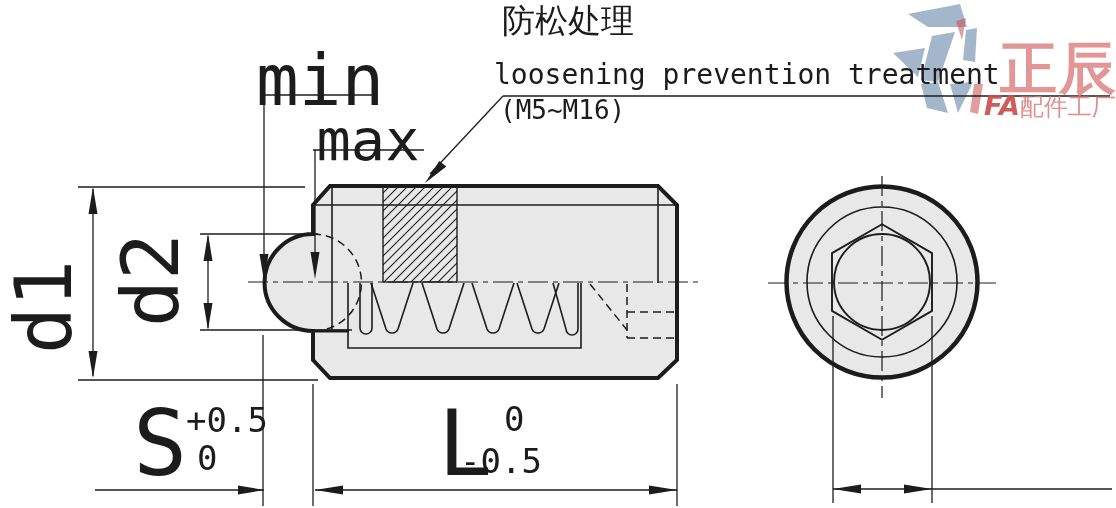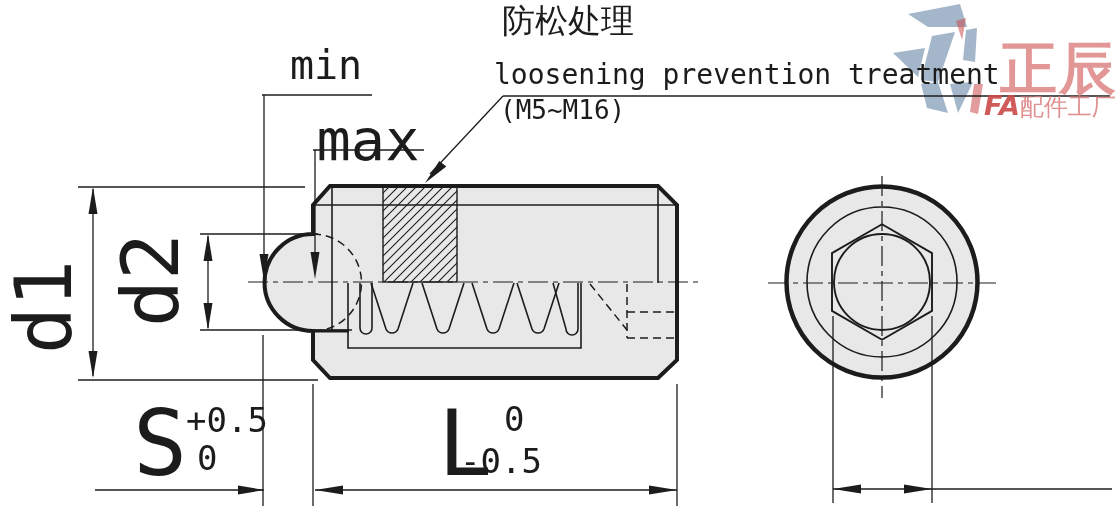--- a/index.html
+++ b/index.html
@@ -26,21 +26,21 @@
   .arrow{fill:var(--line);stroke:none;}
   .logo-shape{fill:var(--logo_blue);opacity:.92;}
   .logo-shape-red{fill:var(--logo_red);opacity:.55;}
   
   .lbl{position:absolute;line-height:1;white-space:nowrap;color:var(--line);}
   .c{text-align:center;}
   .rot{display:flex;align-items:center;justify-content:center;transform:rotate(-90deg);}
   .note-zh{left:502px;top:4px;font-size:33px;font-family:"DejaVu Sans",sans-serif;}
   .note-en{left:494px;top:61px;font-size:28px;}
   .note-range{left:500px;top:97px;font-size:26px;}
-  .min{left:271px;top:45px;width:110px;font-size:40px;}
+  .min{left:256px;top:45px;width:110px;font-size:71px;}
   .max{left:312px;top:112px;width:112px;font-size:57px;}
   .d1{left:-46px;top:267px;width:180px;height:80px;font-size:78px;}
   .d2{left:61px;top:240px;width:180px;height:80px;font-size:78px;}
   .sbig{font-size:90px;}
   .s-lbl{left:133px;top:399px;}
   .l-lbl{left:438px;top:399px;}
   .ws-lbl{left:932px;top:399px;}
   .tol{font-size:34px;}
   .s-tu{left:186px;top:403px;}
   .s-tl{left:197px;top:441px;}

